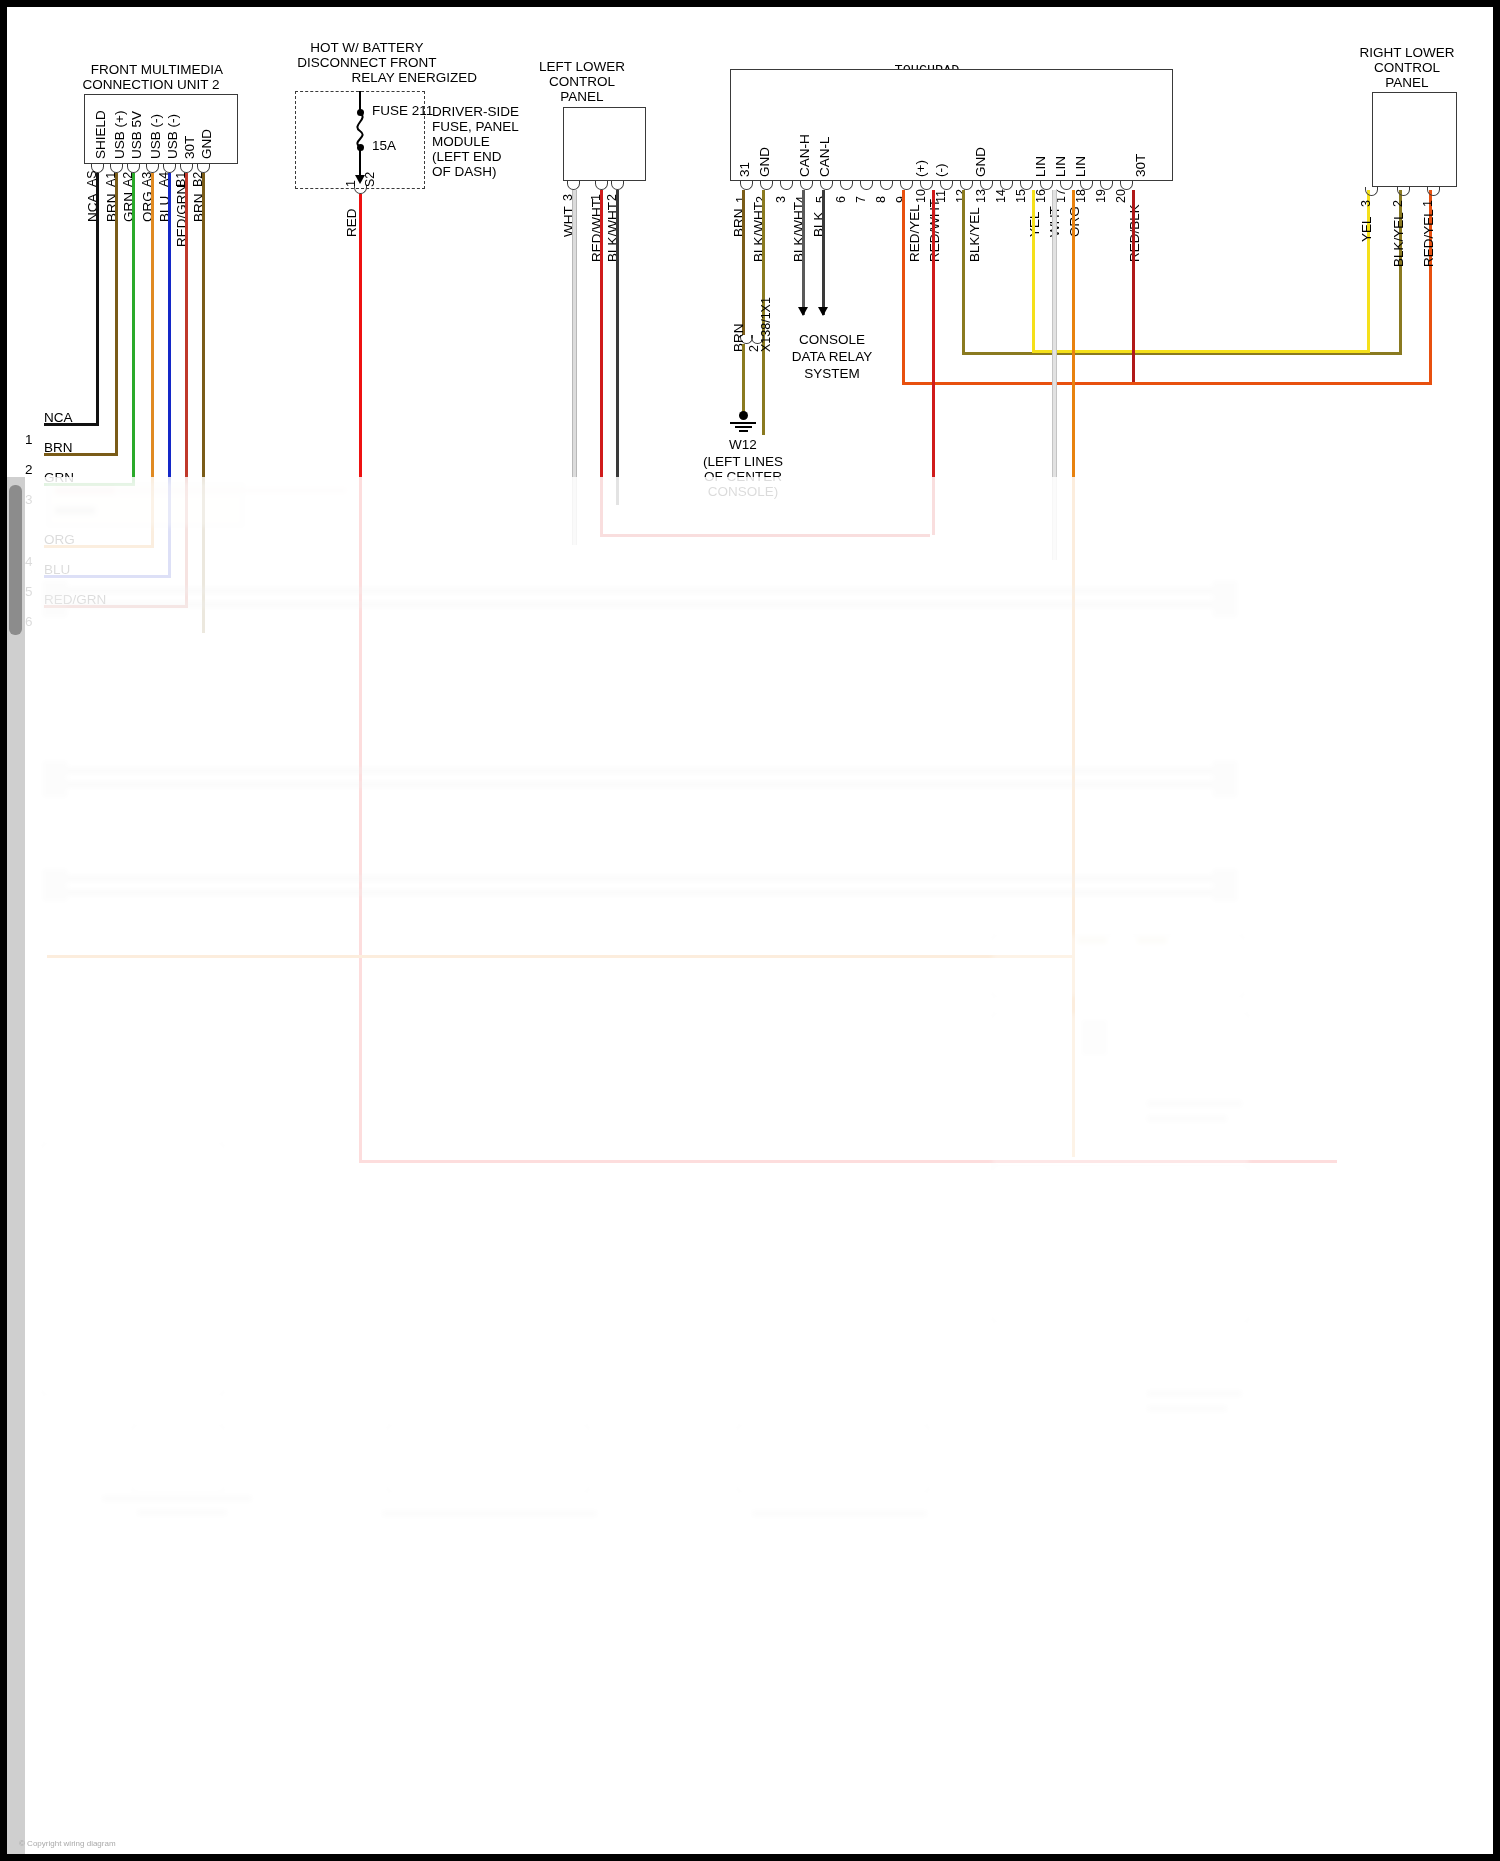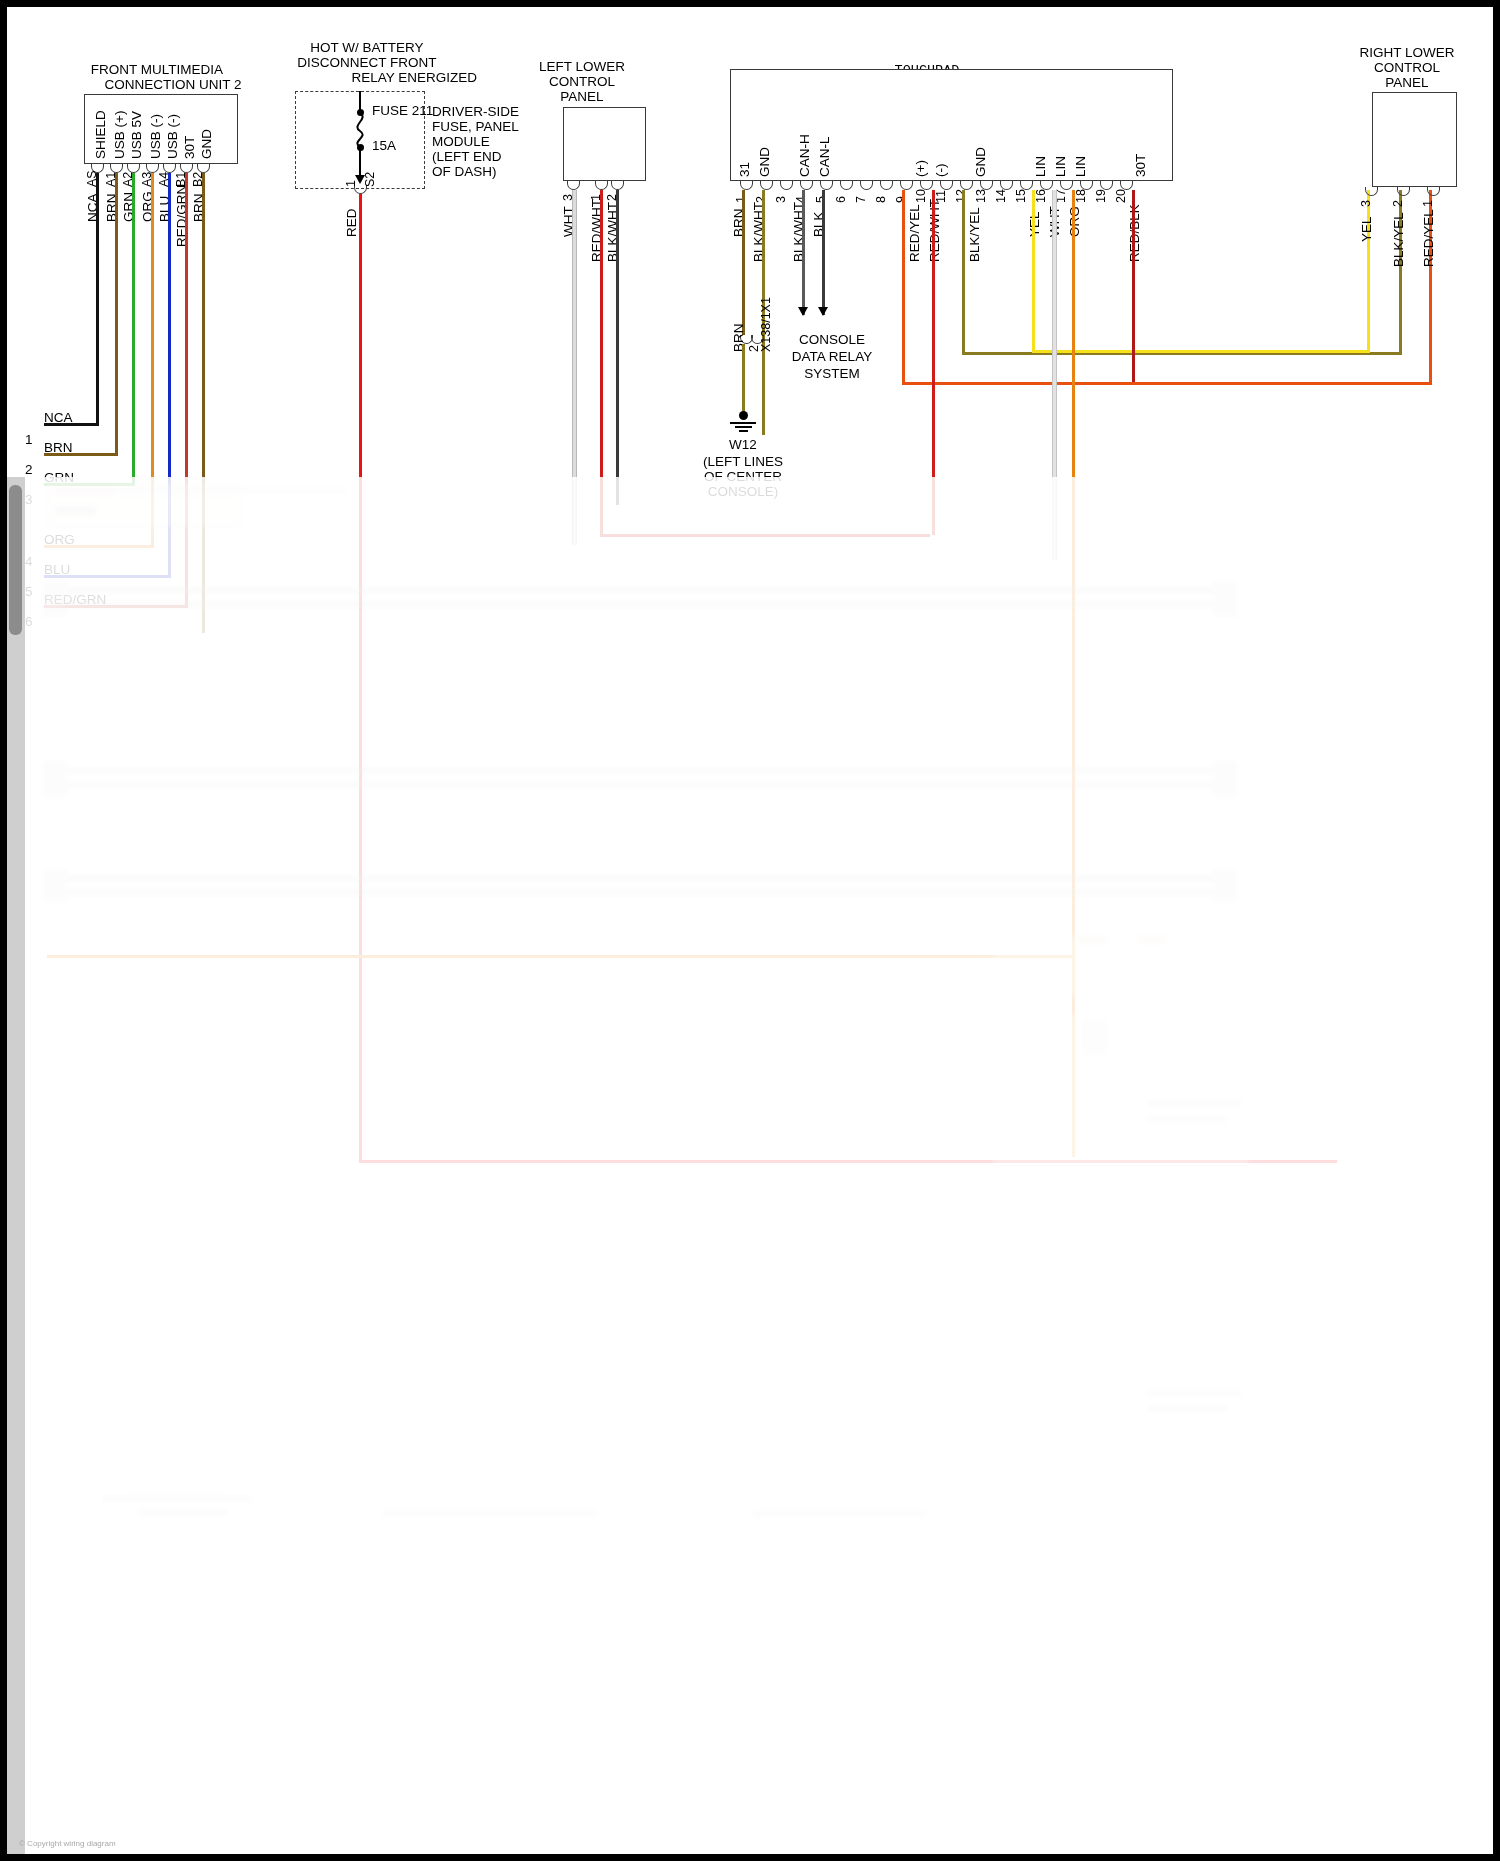--- a/index.html
+++ b/index.html
@@ -32,21 +32,21 @@
   .scrollthumb{position:absolute;left:2px;top:478px;width:13px;height:150px;background:#8c8c8c;border-radius:6px;z-index:46;}
   .footer{position:absolute;left:12px;bottom:6px;font-size:8px;color:#aaa;z-index:50;}
 </style>
 </head>
 <body>
 
 <div id="page">
   <div id="sheet">
 
     <div class="lbl c" style="left:30px;top:55px;width:240px;">FRONT MULTIMEDIA</div>
-    <div class="lbl c" style="left:46px;top:70px;width:240px;">CONNECTION UNIT 2</div>
+    <div class="lbl c" style="left:24px;top:70px;width:240px;">CONNECTION UNIT 2</div>
     <div class="box" style="left:77px;top:87px;width:154px;height:70px;"></div>
 
     <div class="vt" style="left:86px;top:152px;">SHIELD</div>
     <div class="vt" style="left:105px;top:152px;">USB (+)</div>
     <div class="vt" style="left:122px;top:152px;">USB 5V</div>
     <div class="vt" style="left:141px;top:152px;">USB (-)</div>
     <div class="vt" style="left:158px;top:152px;">USB (-)</div>
     <div class="vt" style="left:175px;top:152px;">30T</div>
     <div class="vt" style="left:192px;top:152px;">GND</div>
 

